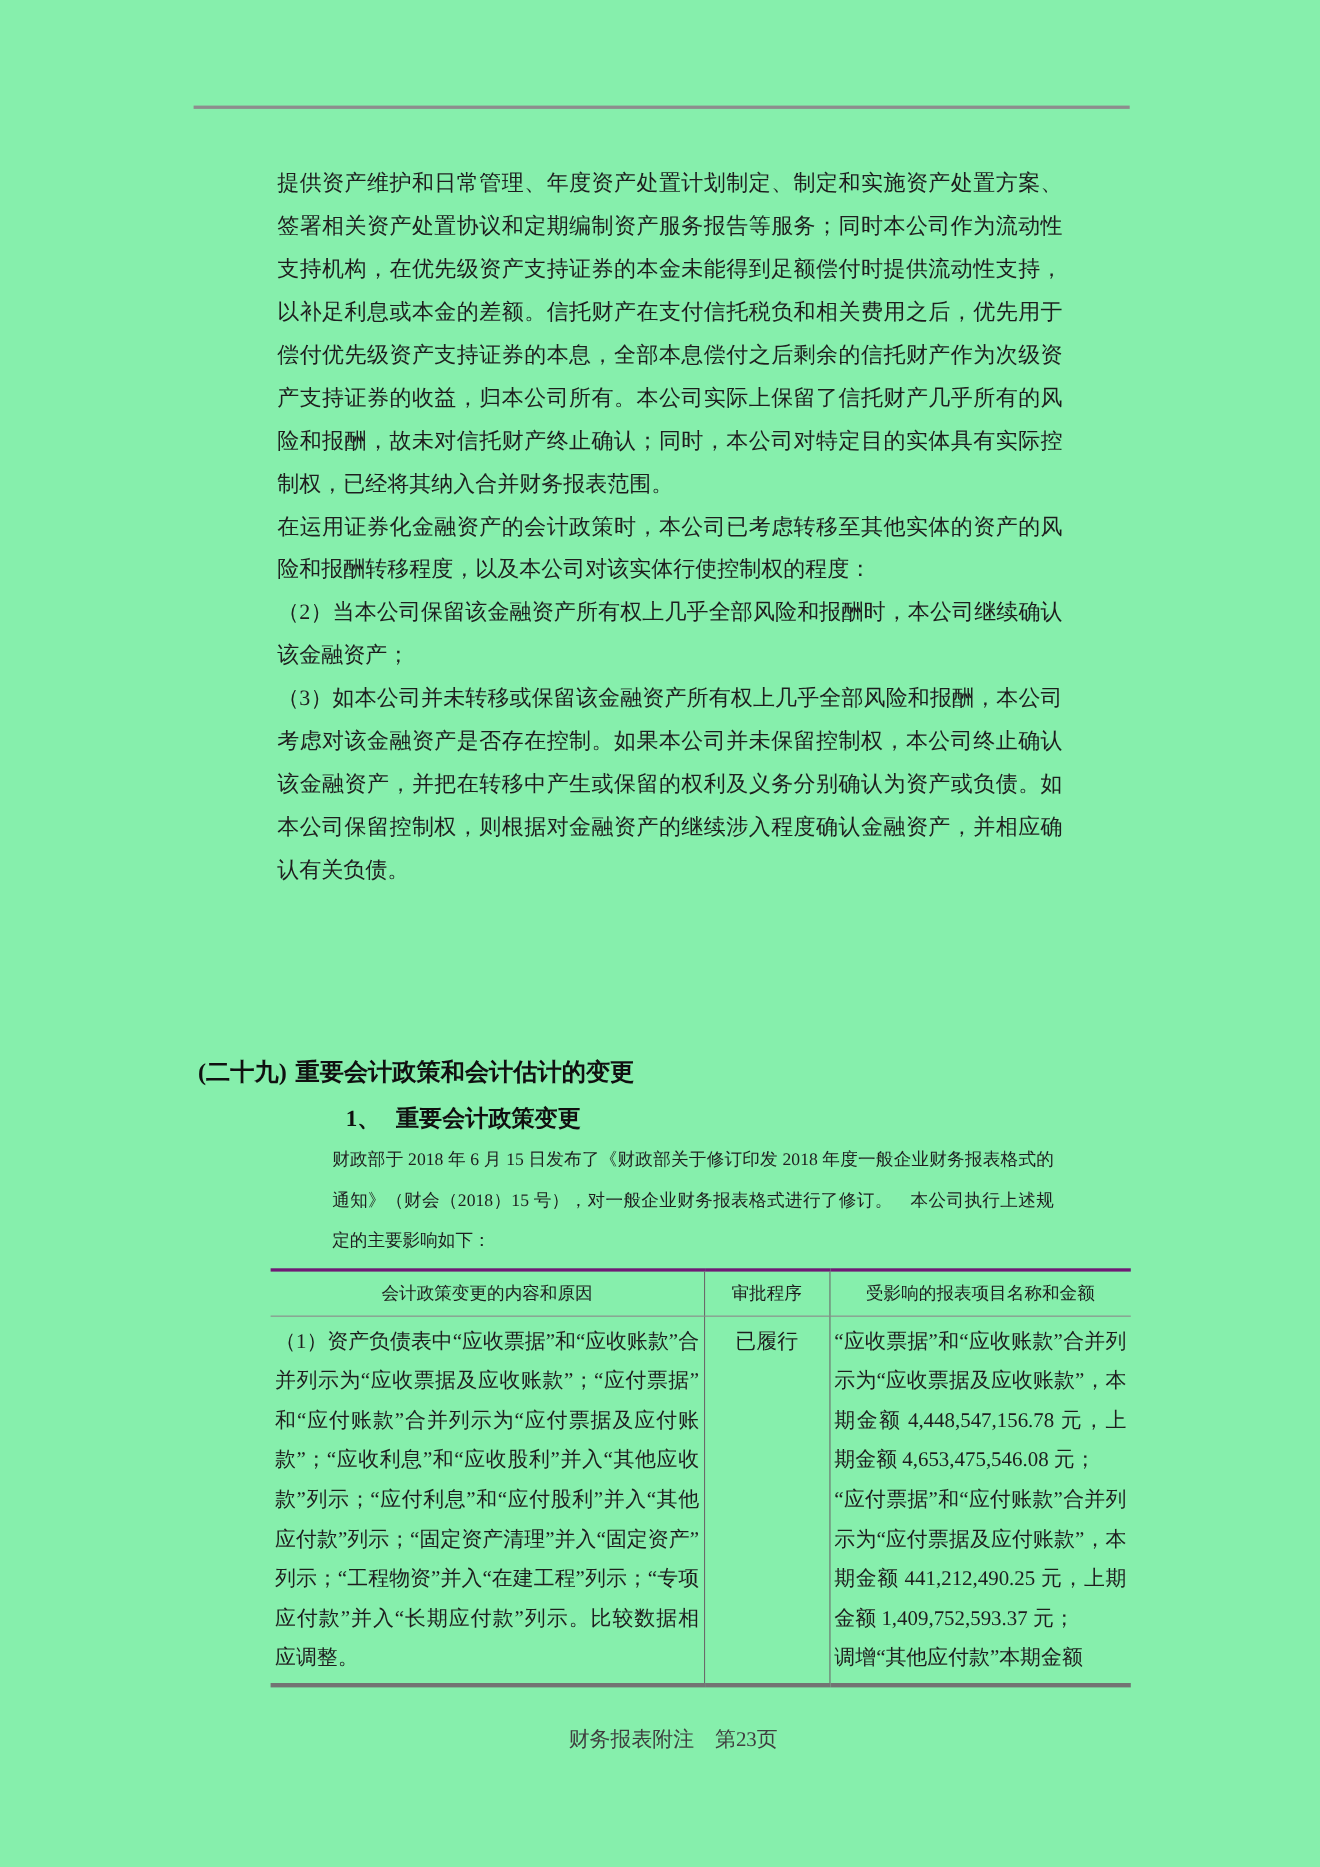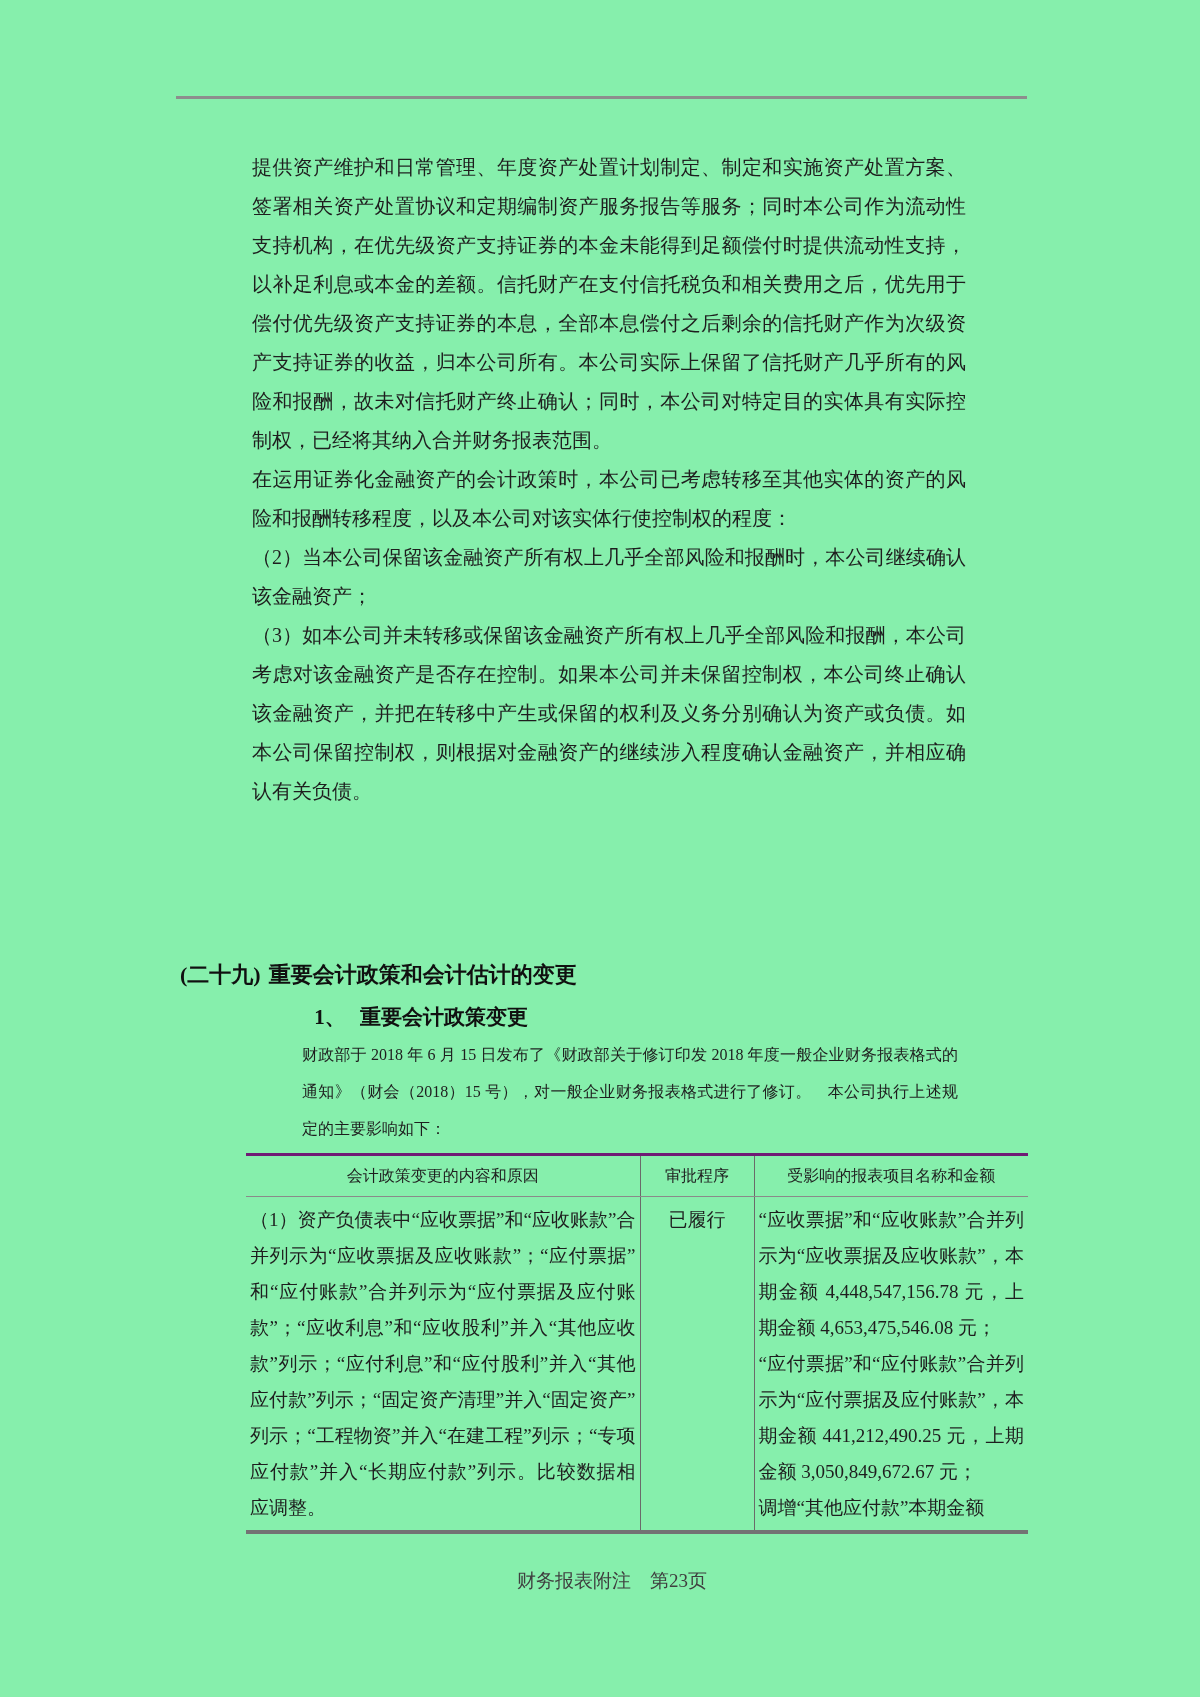--- a/index.html
+++ b/index.html
@@ -153,21 +153,21 @@
         <th class="vline-r">审批程序</th>
         <th>受影响的报表项目名称和金额</th>
       </tr>
     </thead>
     <tbody>
       <tr>
         <td class="cell-content vline-r">（1）资产负债表中“应收票据”和“应收账款”合并列示为“应收票据及应收账款”；“应付票据”和“应付账款”合并列示为“应付票据及应付账款”；“应收利息”和“应收股利”并入“其他应收款”列示；“应付利息”和“应付股利”并入“其他应付款”列示；“固定资产清理”并入“固定资产”列示；“工程物资”并入“在建工程”列示；“专项应付款”并入“长期应付款”列示。比较数据相应调整。</td>
         <td class="cell-approval vline-r">已履行</td>
         <td class="cell-impact">
           <p>“应收票据”和“应收账款”合并列示为“应收票据及应收账款”，本期金额 4,448,547,156.78 元，上期金额 4,653,475,546.08 元；</p>
-          <p>“应付票据”和“应付账款”合并列示为“应付票据及应付账款”，本期金额 441,212,490.25 元，上期金额 3,050,849,672.67 元；</p>
+          <p>“应付票据”和“应付账款”合并列示为“应付票据及应付账款”，本期金额 441,212,490.25 元，上期金额 1,409,752,593.37 元；</p>
           <p>调增“其他应付款”本期金额</p>
         </td>
       </tr>
     </tbody>
   </table>
 
   <div class="page-footer">财务报表附注　第23页</div>
 
 </div>
 

